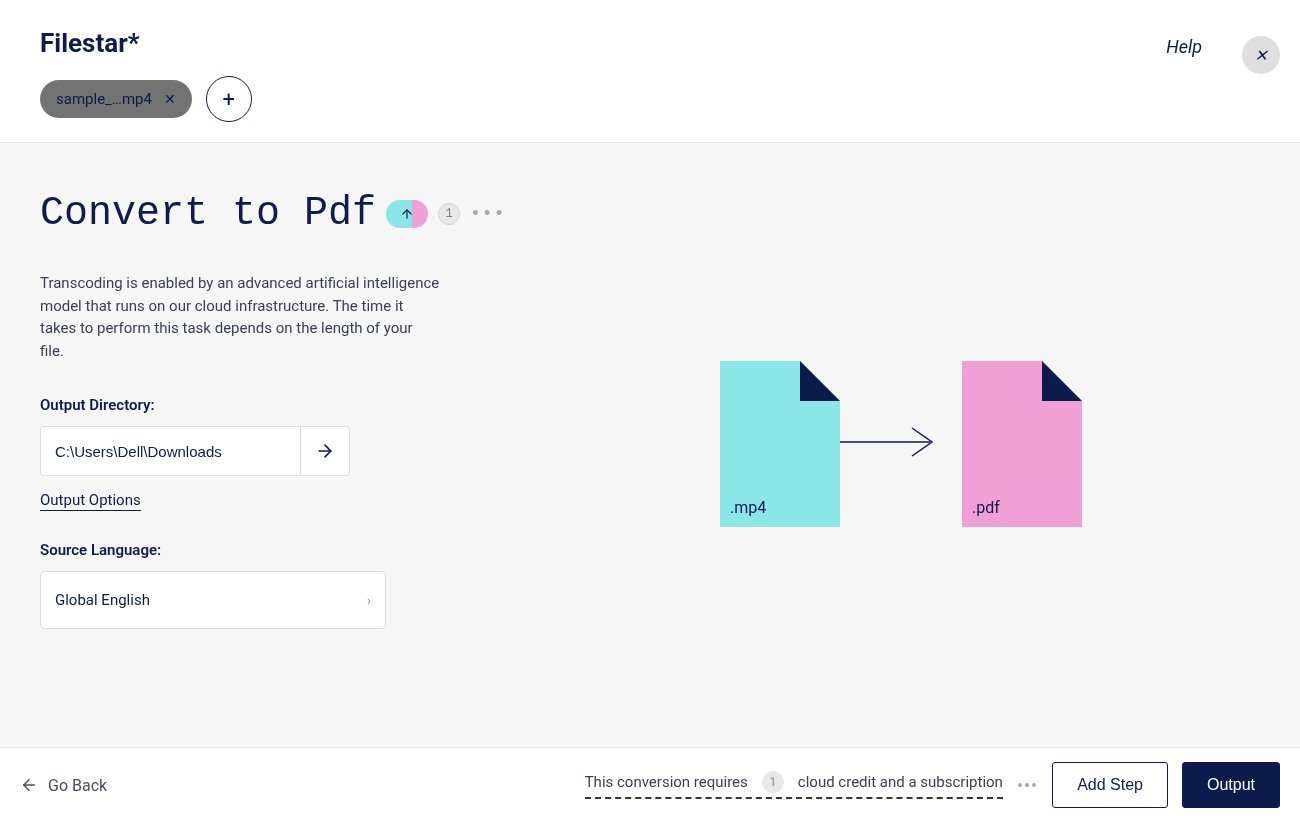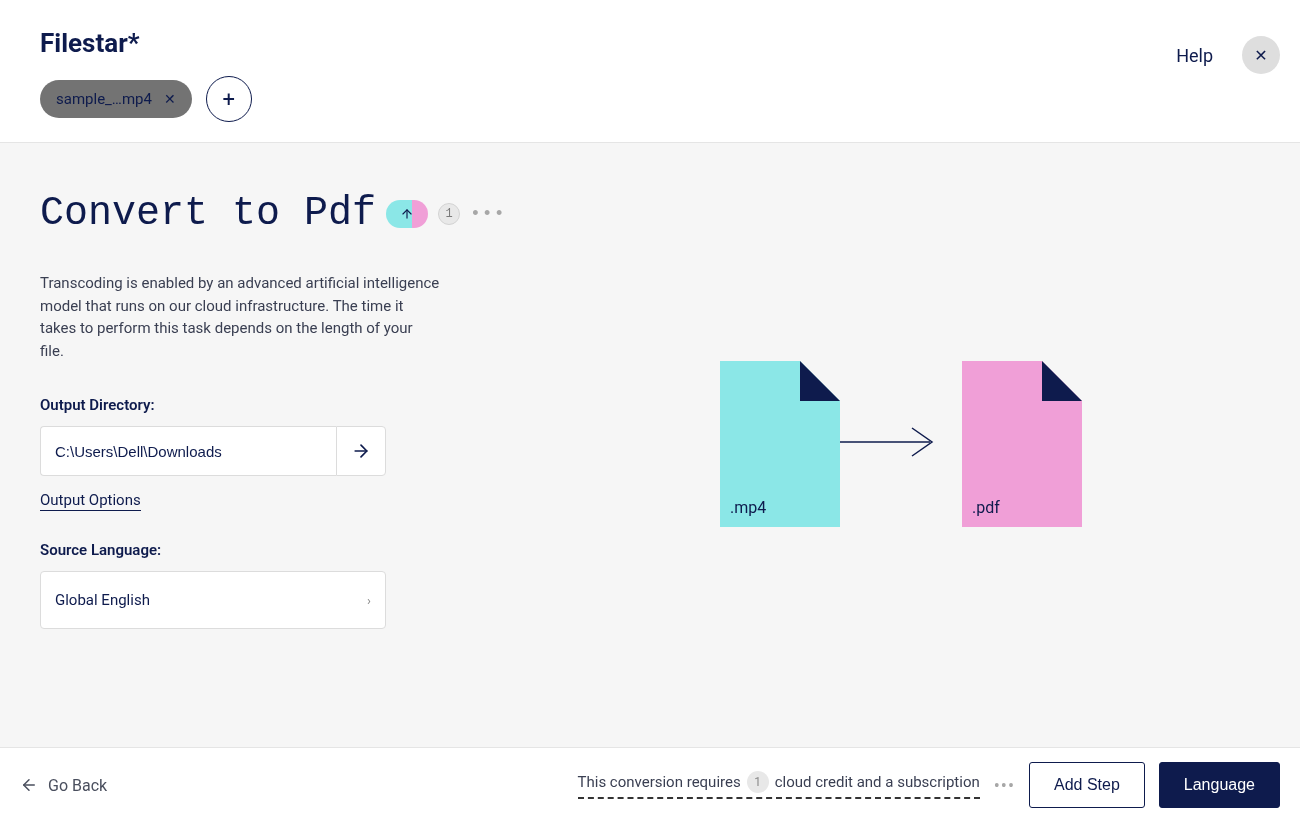--- a/index.html
+++ b/index.html
@@ -49,23 +49,23 @@
     border: 1.5px solid #0e1b4d;
     border-radius: 50%;
     display: flex; align-items: center; justify-content: center;
     font-size: 22px;
     color: #0e1b4d;
     cursor: pointer;
     background: #fff;
   }
   .header-right {
     display: flex;
-    align-items: center;
-    gap: 29px;
+    gap: 40px;
     margin-top: 8px;
+    font-style: italic;
   }
   .help-link {
     font-size: 18px;
     color: #0e1b4d;
     cursor: pointer;
   }
   .close-btn {
     width: 38px; height: 38px;
     border-radius: 50%;
     background: #dedede;
@@ -125,21 +125,21 @@
     margin-bottom: 34px;
   }
   .label {
     font-size: 15px;
     font-weight: 600;
     color: #0e1b4d;
     margin-bottom: 12px;
   }
   .input-group {
     display: flex;
-    width: 346px;
+    width: 310px;
     margin-bottom: 14px;
   }
   .text-input {
     flex: 1;
     height: 50px;
     border: 1px solid #dcdcdc;
     border-right: none;
     border-radius: 4px 0 0 4px;
     padding: 0 14px;
     font-size: 15px;
@@ -249,21 +249,21 @@
   .footer-right {
     display: flex;
     align-items: center;
     gap: 14px;
   }
   .credit-text {
     font-size: 15px;
     color: #3a3f52;
     display: flex;
     align-items: center;
-    gap: 6px;
+    gap: 14px;
     border-bottom: 2px dashed #333;
     padding-bottom: 4px;
     margin-left: 40px;
   }
   .credit-badge {
     width: 22px; height: 22px;
     border-radius: 50%;
     background: #e8e8e8;
     display: inline-flex; align-items: center; justify-content: center;
     font-size: 12px;
@@ -384,15 +384,15 @@
     <span>Go Back</span>
   </div>
   <div class="footer-right">
     <span class="credit-text">
       <span>This conversion requires</span>
       <span class="credit-badge">1</span>
       <span>cloud credit and a subscription</span>
     </span>
     <span class="footer-dots">•••</span>
     <button class="btn btn-outline">Add Step</button>
-    <button class="btn btn-primary">Language</button>
+    <button class="btn btn-primary">Output</button>
   </div>
 </div>
 
 </body></html>

